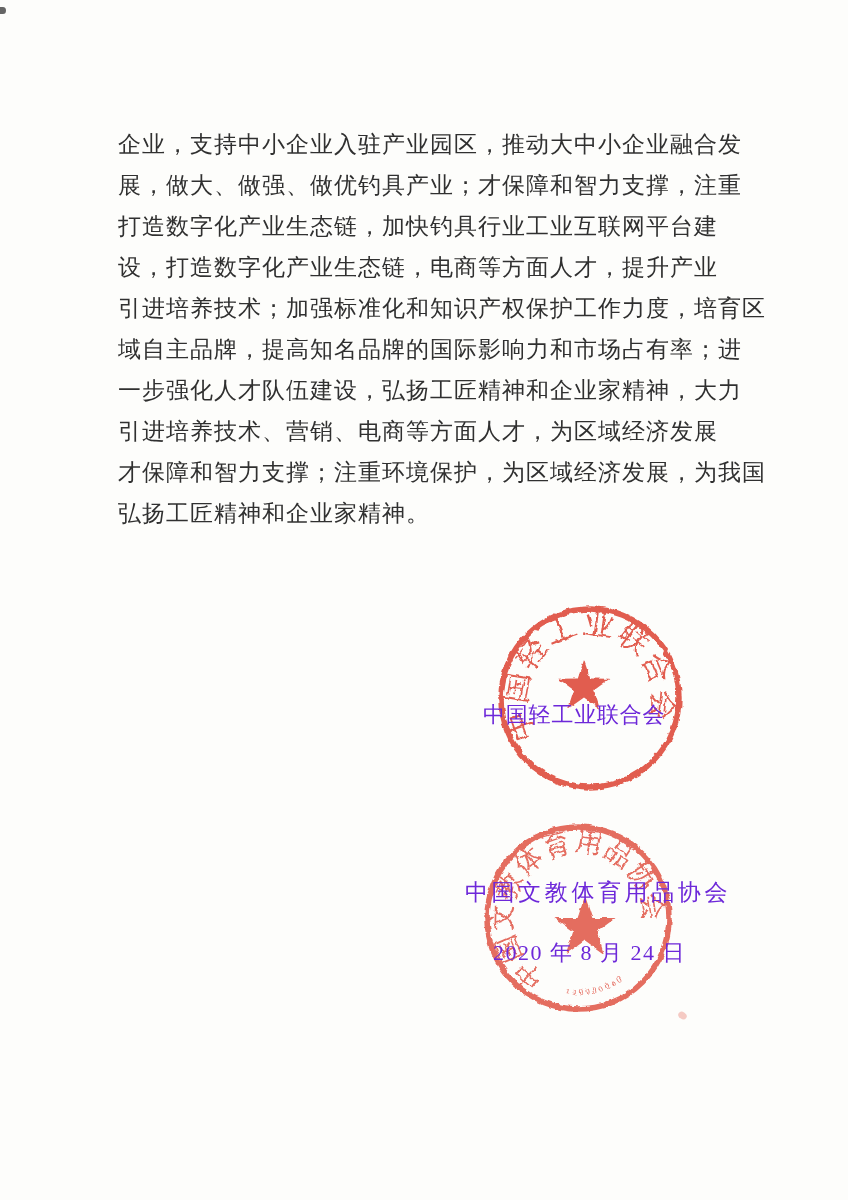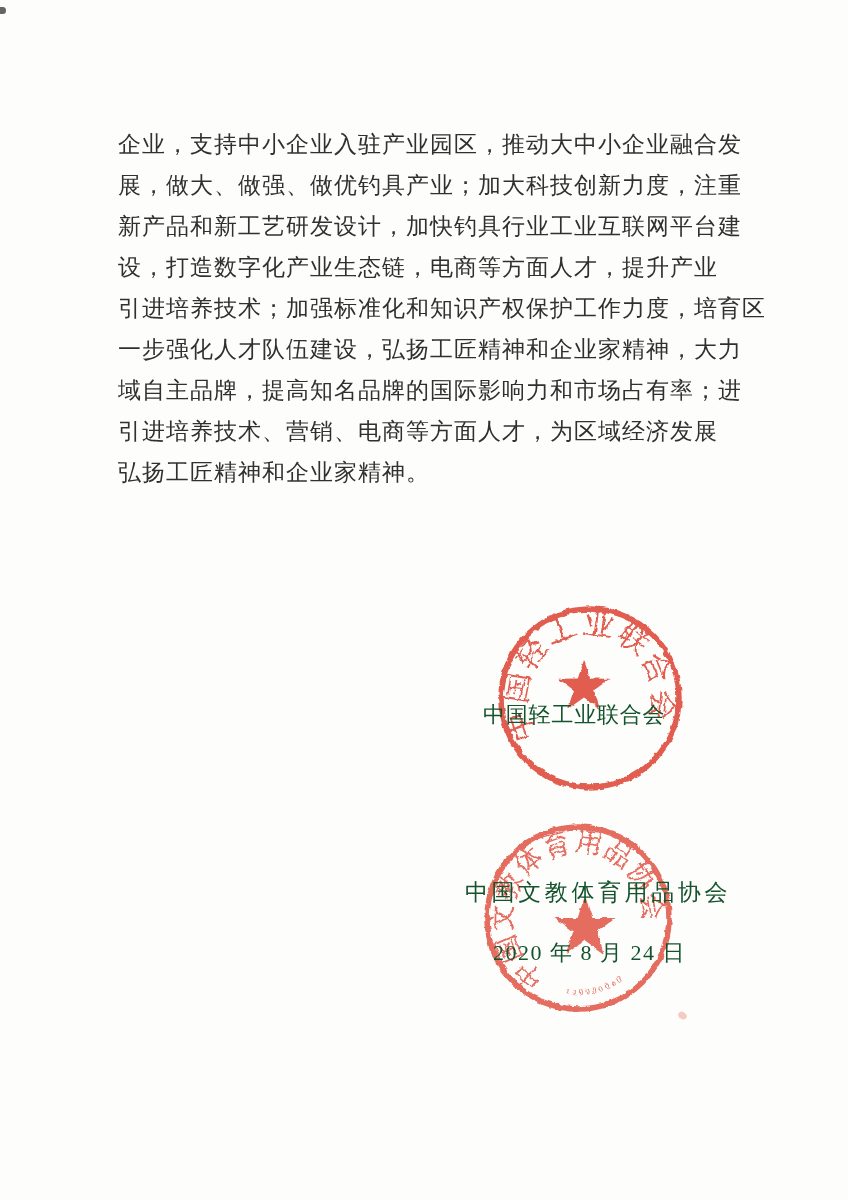--- a/index.html
+++ b/index.html
@@ -41,21 +41,21 @@
     letter-spacing: 1px;
     white-space: nowrap;
   }
   .seal {
     position: absolute;
   }
   .seal-1 { left: 494px; top: 602px; width: 192px; height: 192px; }
   .seal-2 { left: 480px; top: 820px; width: 196px; height: 196px; }
   .sig {
     position: absolute;
-    color: #14532d;
+    color: #6d28d9;
     white-space: nowrap;
   }
   .sig-1 {
     left: 483px; top: 700px;
     font-size: 22px;
     letter-spacing: 0.8px;
   }
   .sig-2 {
     left: 465px; top: 877px;
     font-size: 23px;
@@ -73,27 +73,28 @@
 </head>
 <body>
 
 <div class="page">
 
   <div class="scan-speck"></div>
   <div class="red-speck"></div>
 
   <div class="body-text">
     <div class="line">企业，支持中小企业入驻产业园区，推动大中小企业融合发</div>
-    <div class="line">展，做大、做强、做优钓具产业；加大科技创新力度，注重</div>
-    <div class="line">新产品和新工艺研发设计，加快钓具行业工业互联网平台建</div>
+    <div class="line">展，做大、做强、做优钓具产业；才保障和智力支撑，注重</div>
+    <div class="line">打造数字化产业生态链，加快钓具行业工业互联网平台建</div>
     <div class="line">设，打造数字化产业生态链，电商等方面人才，提升产业</div>
     <div class="line">引进培养技术；加强标准化和知识产权保护工作力度，培育区</div>
+    <div class="line">域自主品牌，提高知名品牌的国际影响力和市场占有率；进</div>
     <div class="line">一步强化人才队伍建设，弘扬工匠精神和企业家精神，大力</div>
-    <div class="line">域自主品牌，提高知名品牌的国际影响力和市场占有率；进</div>
     <div class="line">引进培养技术、营销、电商等方面人才，为区域经济发展</div>
+    <div class="line">才保障和智力支撑；注重环境保护，为区域经济发展，为我国</div>
     <div class="line">弘扬工匠精神和企业家精神。</div>
   </div>
 
   <svg width="0" height="0" style="position:absolute">
     <defs>
       <filter id="stampRough" x="-10%" y="-10%" width="120%" height="120%">
         <feTurbulence type="fractalNoise" baseFrequency="0.14" numOctaves="3" seed="7" result="noise"></feTurbulence>
         <feDisplacementMap in="SourceGraphic" in2="noise" scale="4" xChannelSelector="R" yChannelSelector="G"></feDisplacementMap>
       </filter>
     </defs>

